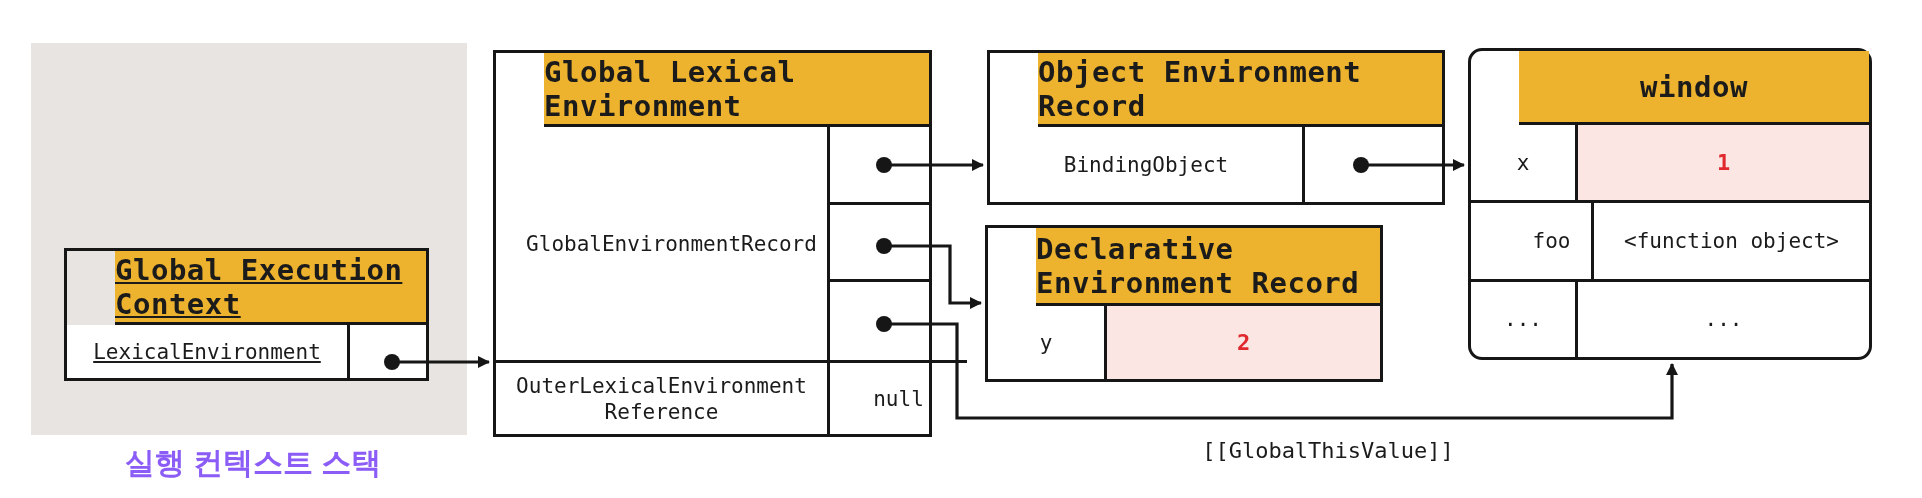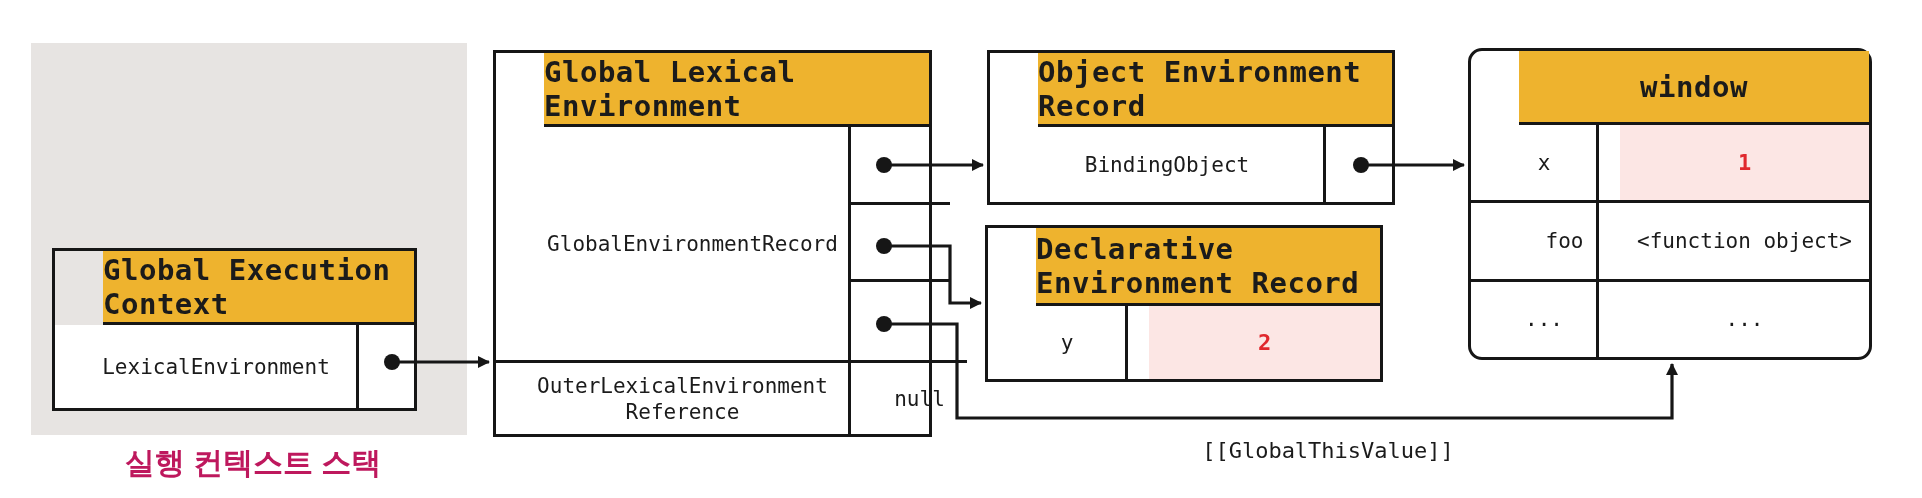--- a/index.html
+++ b/index.html
@@ -14,44 +14,44 @@
   #canvas{
     position:relative;width:1922px;height:498px;background:#ffffff;overflow:hidden;
     font-family:"DejaVu Sans Mono","Liberation Mono",monospace;color:var(--ink);
   }
   .panel{position:absolute;background:var(--gray);}
   .tbl{position:absolute;border:3px solid var(--line);box-sizing:border-box;background:#fff;display:flex;flex-direction:column;}
   .tbl-header{
     flex:0 0 auto;background:var(--yellow);border-bottom:3px solid var(--line);box-sizing:border-box;
     display:flex;align-items:center;justify-content:center;font-weight:bold;font-size:29px;letter-spacing:.5px;margin-left:48px;
   }
-  .cell{display:flex;align-items:center;justify-content:center;font-size:21px;box-sizing:border-box;margin-left:21px;}
+  .cell{display:flex;align-items:center;justify-content:center;font-size:21px;box-sizing:border-box;}
   .row{display:flex;box-sizing:border-box;}
   .br{border-right:3px solid var(--line);}
   .bb{border-bottom:3px solid var(--line);}
   .bt{border-top:3px solid var(--line);}
   .pink{background:var(--pink);}
   .redval{color:var(--red);font-weight:bold;font-size:22px;}
   .abs{position:absolute;box-sizing:border-box;}
   .caption-kr{
     position:absolute;font-family:"Liberation Sans","DejaVu Sans",sans-serif;
-    font-weight:bold;font-size:30px;color:#be185d;text-align:center;
+    font-weight:bold;font-size:30px;color:#8b5cf6;text-align:center;
   }
   .caption-mono{position:absolute;font-size:22px;text-align:center;color:var(--ink);}
   svg.connectors{position:absolute;left:0;top:0;pointer-events:none;}
   .two-line{display:flex;flex-direction:column;align-items:center;justify-content:center;line-height:26px;font-size:21px;}
 </style>
 </head>
 <body>
 
 <div id="canvas">
 
   <div class="panel" style="left:31px;top:43px;width:436px;height:392px;"></div>
 
-  <div class="tbl" style="left:52px;top:248px;width:365px;height:163px;background:transparent;">
+  <div class="tbl" style="left:64px;top:248px;width:365px;height:133px;background:transparent;text-decoration:underline;">
     <div class="tbl-header" style="height:74px;">Global Execution Context</div>
     <div class="row" style="flex:1;background:#fff;gap:20px;">
       <div class="cell br" style="width:283px;">LexicalEnvironment</div>
       <div class="cell" style="flex:1;"></div>
     </div>
   </div>
 
   <div class="tbl" style="left:493px;top:50px;width:439px;height:387px;">
     <div class="tbl-header" style="height:74px;">Global Lexical Environment</div>
     <div style="position:relative;flex:1;">
@@ -62,21 +62,21 @@
       <div class="abs row bt" style="left:0;top:233px;width:471px;height:74px;">
         <div class="two-line cell br" style="width:334px;">
           <div>OuterLexicalEnvironment</div>
           <div>Reference</div>
         </div>
         <div class="cell" style="flex:1;">null</div>
       </div>
     </div>
   </div>
 
-  <div class="tbl" style="left:987px;top:50px;width:408px;height:155px;">
+  <div class="tbl" style="left:987px;top:50px;width:458px;height:155px;">
     <div class="tbl-header" style="height:74px;">Object Environment Record</div>
     <div class="row" style="flex:1;">
       <div class="cell br" style="width:315px;">BindingObject</div>
       <div class="cell" style="flex:1;"></div>
     </div>
   </div>
 
   <div class="tbl" style="left:985px;top:225px;width:398px;height:157px;">
     <div class="tbl-header" style="height:78px;">Declarative Environment Record</div>
     <div class="row" style="flex:1;">
@@ -85,21 +85,21 @@
     </div>
   </div>
 
   <div class="tbl" style="left:1468px;top:48px;width:404px;height:312px;border-radius:14px;">
     <div class="tbl-header" style="height:74px;">window</div>
     <div class="row" style="flex:1;">
       <div class="cell br" style="width:107px;">x</div>
       <div class="cell pink redval" style="flex:1;">1</div>
     </div>
     <div class="row bt" style="flex:1;">
-      <div class="cell br" style="width:107px;padding-left:41px;">foo</div>
+      <div class="cell br" style="width:123px;padding-left:41px;">foo</div>
       <div class="cell" style="flex:1;">&lt;function object&gt;</div>
     </div>
     <div class="row bt" style="flex:1;">
       <div class="cell br" style="width:107px;">...</div>
       <div class="cell" style="flex:1;">...</div>
     </div>
   </div>
 
   <div class="caption-kr" style="left:103px;top:443px;width:300px;">실행 컨텍스트 스택</div>
 

